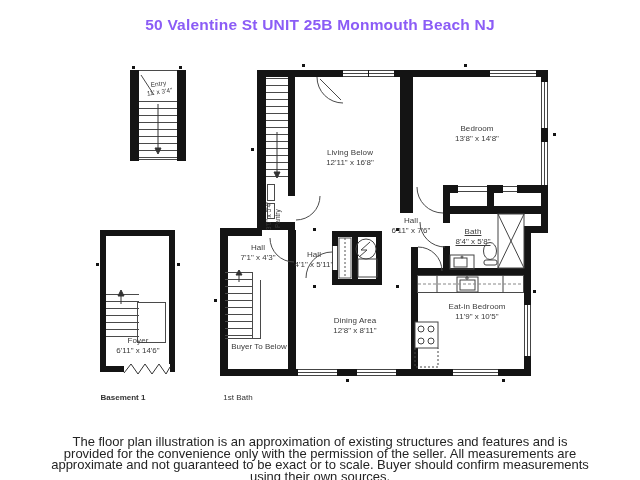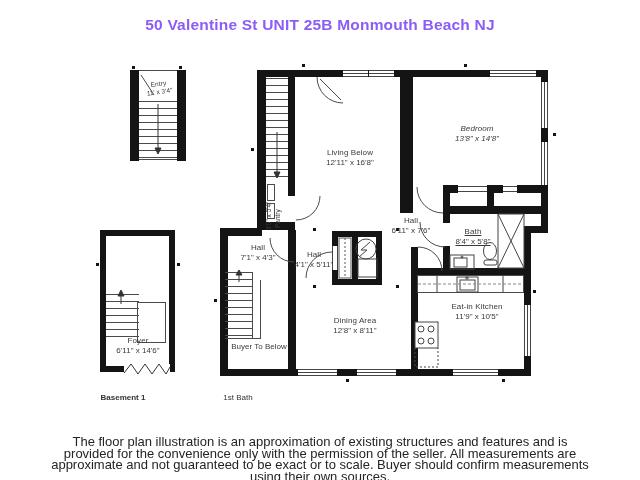--- a/index.html
+++ b/index.html
@@ -151,34 +151,34 @@
     <div class="dot" style="left:502px;top:379px;"></div>
     <div class="dot" style="left:313px;top:228px;"></div>
     <div class="dot" style="left:396px;top:228px;"></div>
     <div class="dot" style="left:313px;top:285px;"></div>
     <div class="dot" style="left:396px;top:285px;"></div>
 
     <div class="lbl" style="left:350px;top:148px;">
       <div class="nm">Living Below</div>
       <div>12'11" x 16'8"</div>
     </div>
-    <div class="lbl" style="left:477px;top:124px;font-style:italic;">
+    <div class="lbl" style="left:477px;top:124px;">
       <div class="nm">Bedroom</div>
       <div>13'8" x 14'8"</div>
     </div>
     <div class="lbl" style="left:411px;top:216px;">
       <div class="nm">Hall</div>
       <div>6'11" x 7'6"</div>
     </div>
     <div class="lbl" style="left:473px;top:227px;text-decoration:underline;">
       <div class="nm">Bath</div>
       <div>8'4" x 5'8"</div>
     </div>
     <div class="lbl" style="left:477px;top:302px;">
-      <div class="nm">Eat-in Kitchen</div>
+      <div class="nm">Eat-in Bedroom</div>
       <div>11'9" x 10'5"</div>
     </div>
     <div class="lbl" style="left:355px;top:316px;">
       <div class="nm">Dining Area</div>
       <div>12'8" x 8'11"</div>
     </div>
     <div class="lbl" style="left:258px;top:243px;">
       <div class="nm">Hall</div>
       <div>7'1" x 4'3"</div>
     </div>

